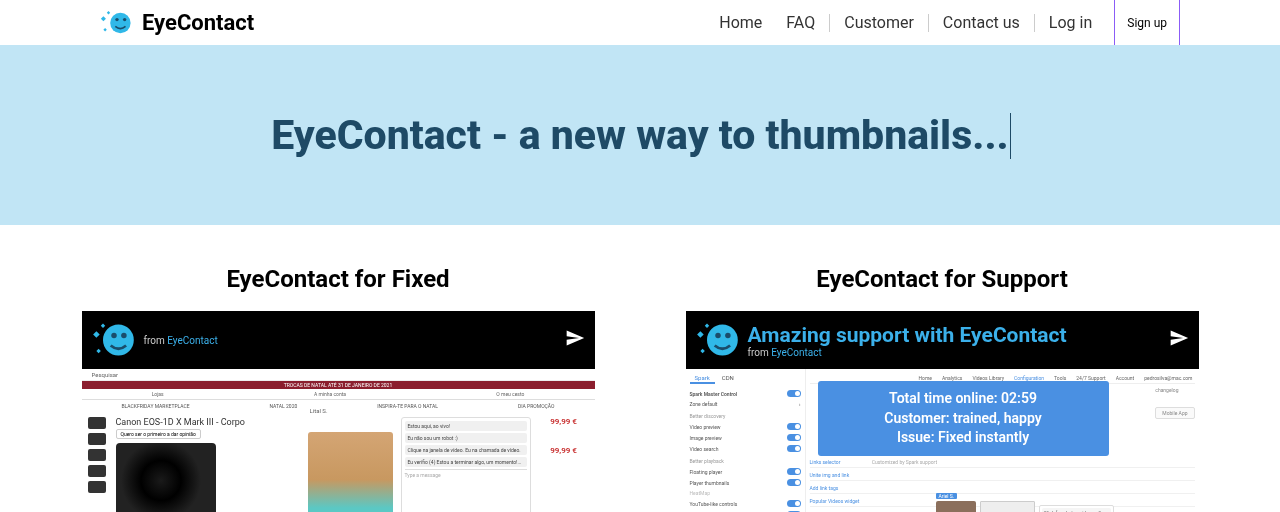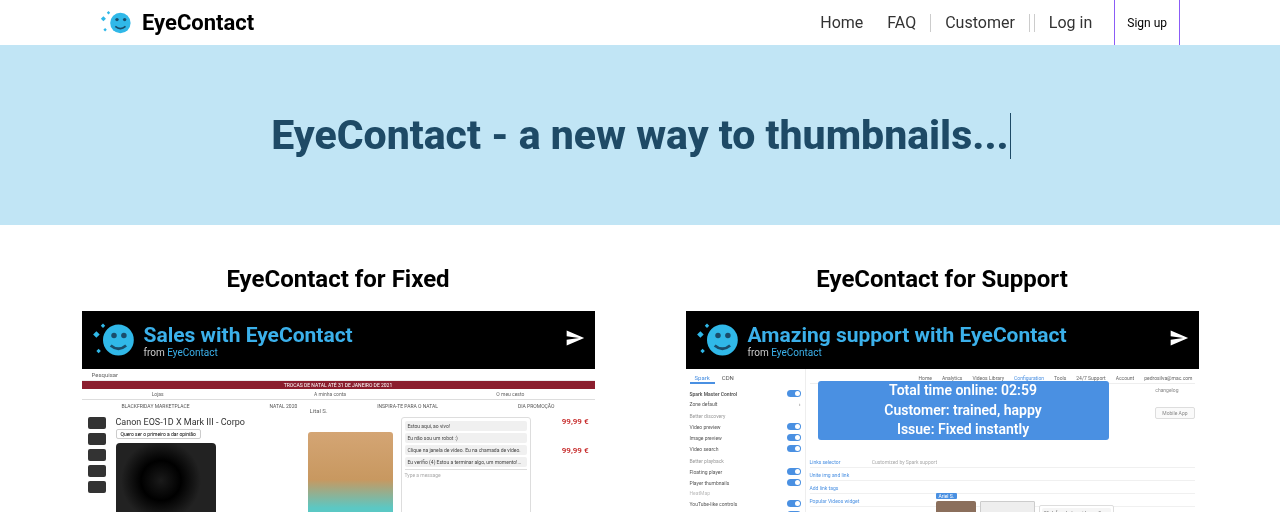--- a/index.html
+++ b/index.html
@@ -271,21 +271,21 @@
       font-size: 5px;
       color: #444;
     }
     .price-col {
       width: 50px;
       font-size: 8px;
     }
     .price {
       color: #c62828;
       font-weight: 600;
-      text-align: right;
+      text-align: center;
     }
     
     .support-content {
       position: absolute;
       top: 58px;
       left: 0;
       right: 0;
       bottom: 0;
       background: #fff;
       display: flex;
@@ -359,21 +359,21 @@
     .support-nav .active {
       color: #4a90e2;
     }
     .overlay-box {
       position: absolute;
       top: 12px;
       left: 12px;
       right: 90px;
       background: #4a90e2;
       color: #fff;
-      padding: 0 10px;
+      padding: 8px 10px;
       border-radius: 3px;
       font-size: 14px;
       font-weight: 600;
       text-align: center;
       line-height: 1.4;
     }
     .support-links {
       margin-top: 75px;
       font-size: 5px;
       color: #4a90e2;
@@ -447,20 +447,21 @@
       </svg>
     </span>
     <span class="logo-text">EyeContact</span>
   </div>
   <nav class="nav">
     <a class="nav-item">Home</a>
     <a class="nav-item">FAQ</a>
     <span class="nav-divider"></span>
     <a class="nav-item">Customer</a>
     <span class="nav-divider"></span>
+    <a class="nav-item">Contact us</a>
     <span class="nav-divider"></span>
     <a class="nav-item">Log in</a>
     <a class="signup-btn">Sign up</a>
   </nav>
 </header>
 
 <section class="hero">
   <h1 class="hero-title">
     <span>EyeContact - a new way to thumbnails...</span>
     <span class="cursor-line"></span>
@@ -478,21 +479,20 @@
             <circle cx="24" cy="20" r="14" fill="#30b8e8"></circle>
             <circle cx="20" cy="16" r="2.5" fill="#1a4d6b"></circle>
             <circle cx="29" cy="16" r="2.5" fill="#1a4d6b"></circle>
             <path d="M17 25 Q24 31 31 25" stroke="#1a4d6b" stroke-width="2.5" fill="none"></path>
             <path d="M4 12 l3 3 l-3 3 l-3 -3 z" fill="#30b8e8"></path>
             <path d="M10 5 l2 2 l-2 2 l-2 -2 z" fill="#30b8e8"></path>
             <path d="M6 28 l2 2 l-2 2 l-2 -2 z" fill="#30b8e8"></path>
           </svg>
         </span>
         <div class="video-title-box">
-          <div class="video-title">Sales with EyeContact</div>
           <div class="video-subtitle">
             <span>from </span><span class="brand">EyeContact</span>
           </div>
         </div>
         <span class="send-icon">
           <svg width="20" height="20" viewBox="0 0 24 24" fill="#fff">
               <path d="M2 21l21-9L2 3v7l15 2-15 2v7z"></path>
             </svg>
         </span>
       </div>

